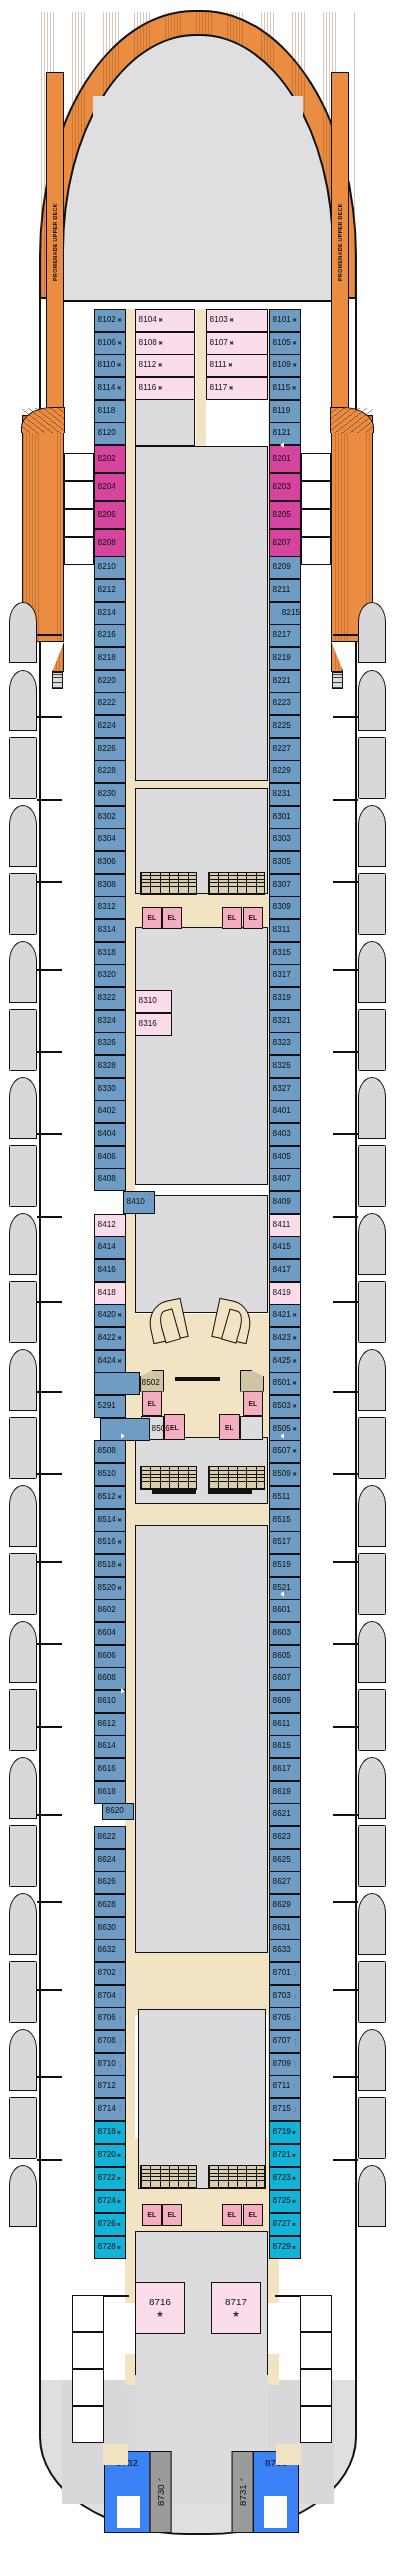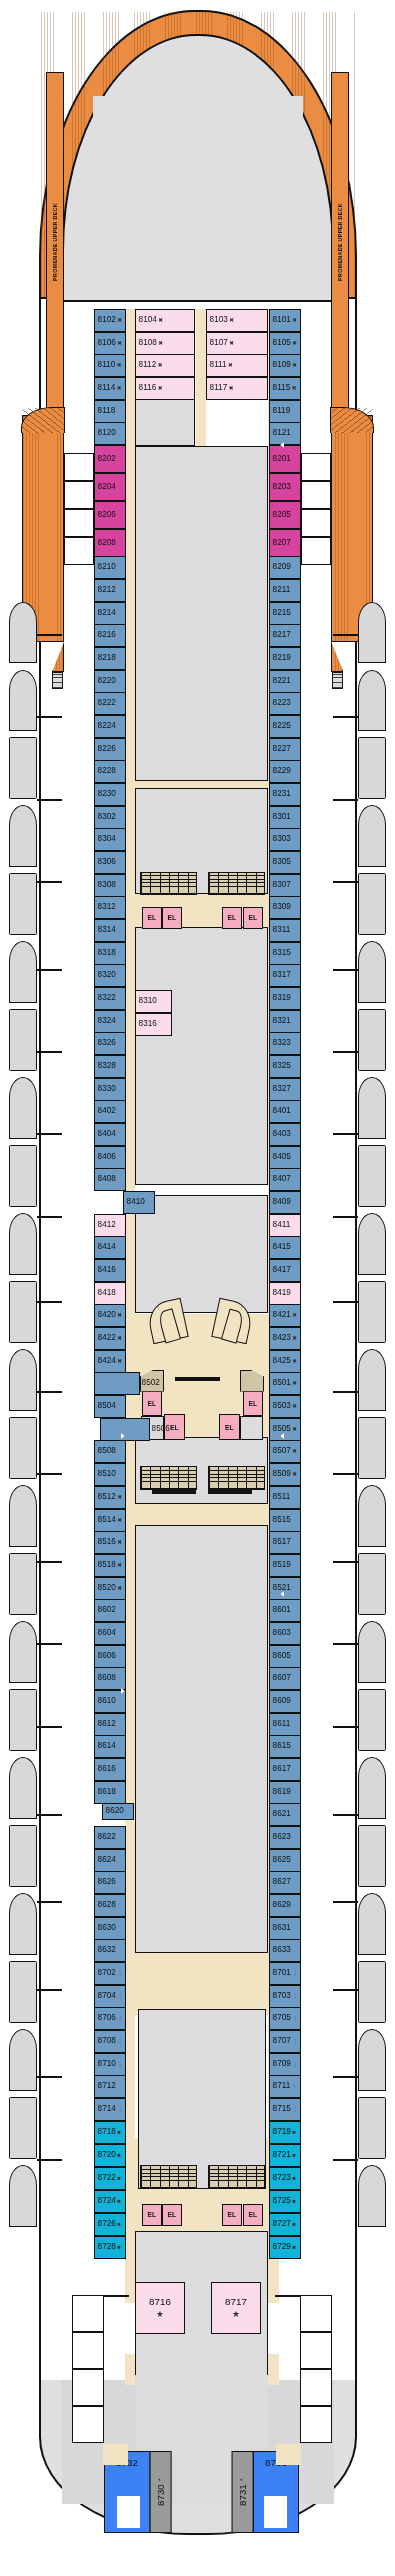--- a/index.html
+++ b/index.html
@@ -470,21 +470,21 @@
         <span class="mk">✖</span>
       </div>
       <div class="cab c-blue" style="left: 94px; width: 32px; top: 1350px; height: 23px;">
         <span class="num">8424</span>
         <span class="mk">✖</span>
       </div>
       <div class="cab c-blue" style="left: 94px; width: 32px; top: 1372px; height: 23px; padding-left: 44px;">
         <span class="num">8502</span>
       </div>
       <div class="cab c-blue" style="left: 94px; width: 32px; top: 1395px; height: 23px;">
-        <span class="num">8504</span>
+        <span class="num">5291</span>
       </div>
       <div class="cab c-blue" style="left: 100px; width: 20px; top: 1418px; height: 23px; padding-left: 48px;">
         <span class="num">8506</span>
       </div>
       <div class="cab c-blue" style="left: 94px; width: 32px; top: 1440px; height: 23px;">
         <span class="num">8508</span>
       </div>
       <div class="cab c-blue" style="left: 94px; width: 32px; top: 1463px; height: 23px;">
         <span class="num">8510</span>
       </div>
@@ -642,21 +642,21 @@
       </div>
       <div class="cab c-magenta" style="left: 269px; width: 32px; top: 529px; height: 28px;">
         <span class="num">8207</span>
       </div>
       <div class="cab c-blue" style="left: 269px; width: 32px; top: 556px; height: 23px;">
         <span class="num">8209</span>
       </div>
       <div class="cab c-blue" style="left: 269px; width: 32px; top: 579px; height: 23px;">
         <span class="num">8211</span>
       </div>
-      <div class="cab c-blue" style="left: 269px; width: 32px; top: 602px; height: 23px;">
+      <div class="cab c-blue" style="left: 269px; width: 32px; top: 602px; height: 23px; justify-content: flex-end;">
         <span class="num">8215</span>
       </div>
       <div class="cab c-blue" style="left: 269px; width: 32px; top: 624px; height: 23px;">
         <span class="num">8217</span>
       </div>
       <div class="cab c-blue" style="left: 269px; width: 32px; top: 647px; height: 23px;">
         <span class="num">8219</span>
       </div>
       <div class="cab c-blue" style="left: 269px; width: 32px; top: 670px; height: 23px;">
         <span class="num">8221</span>

